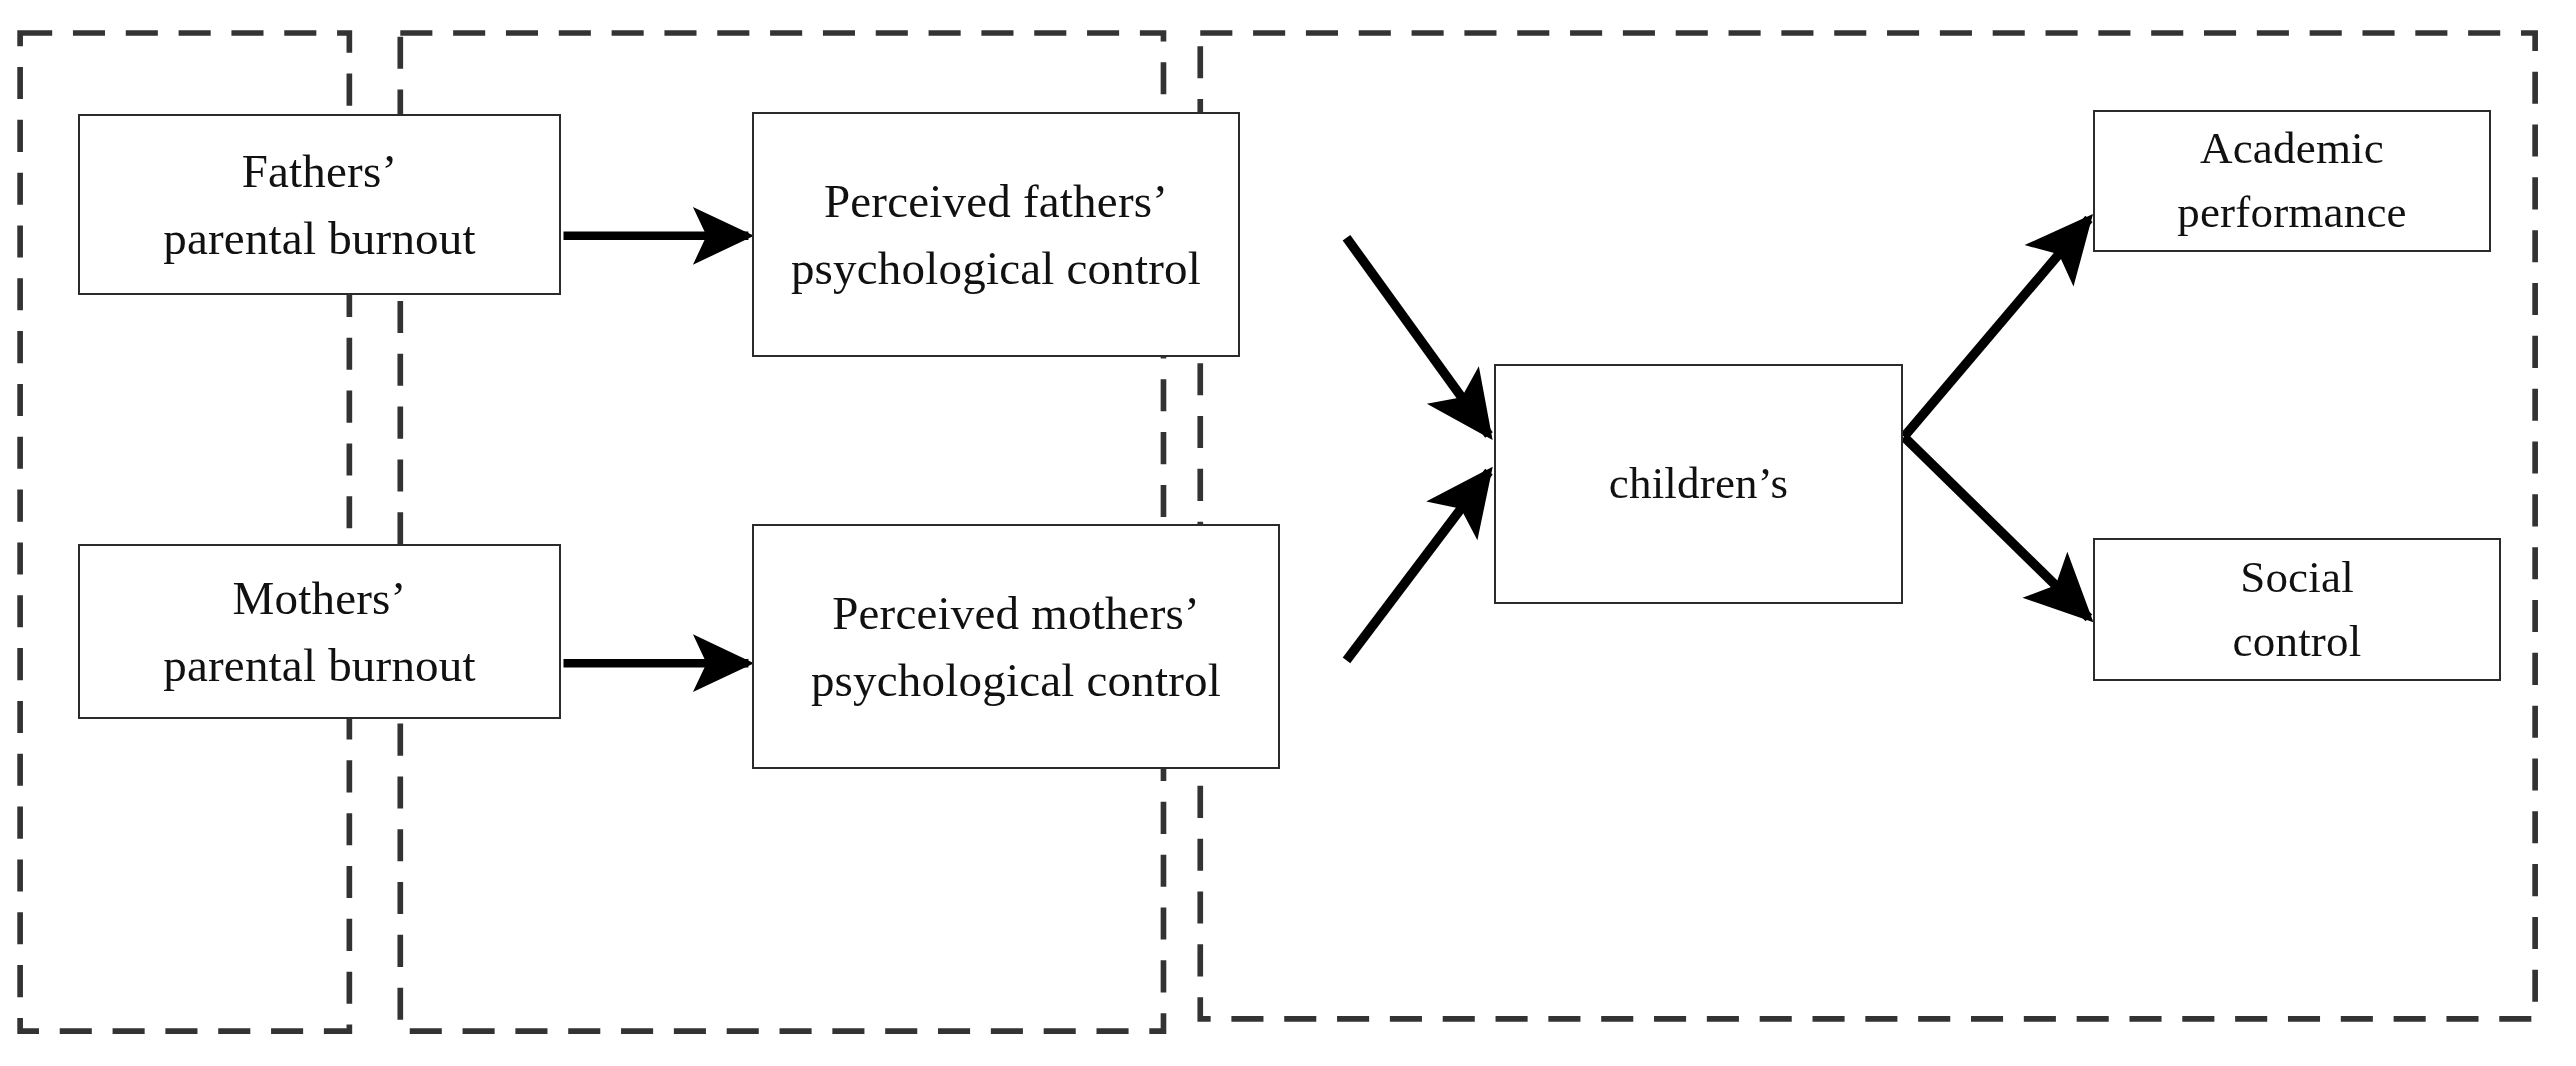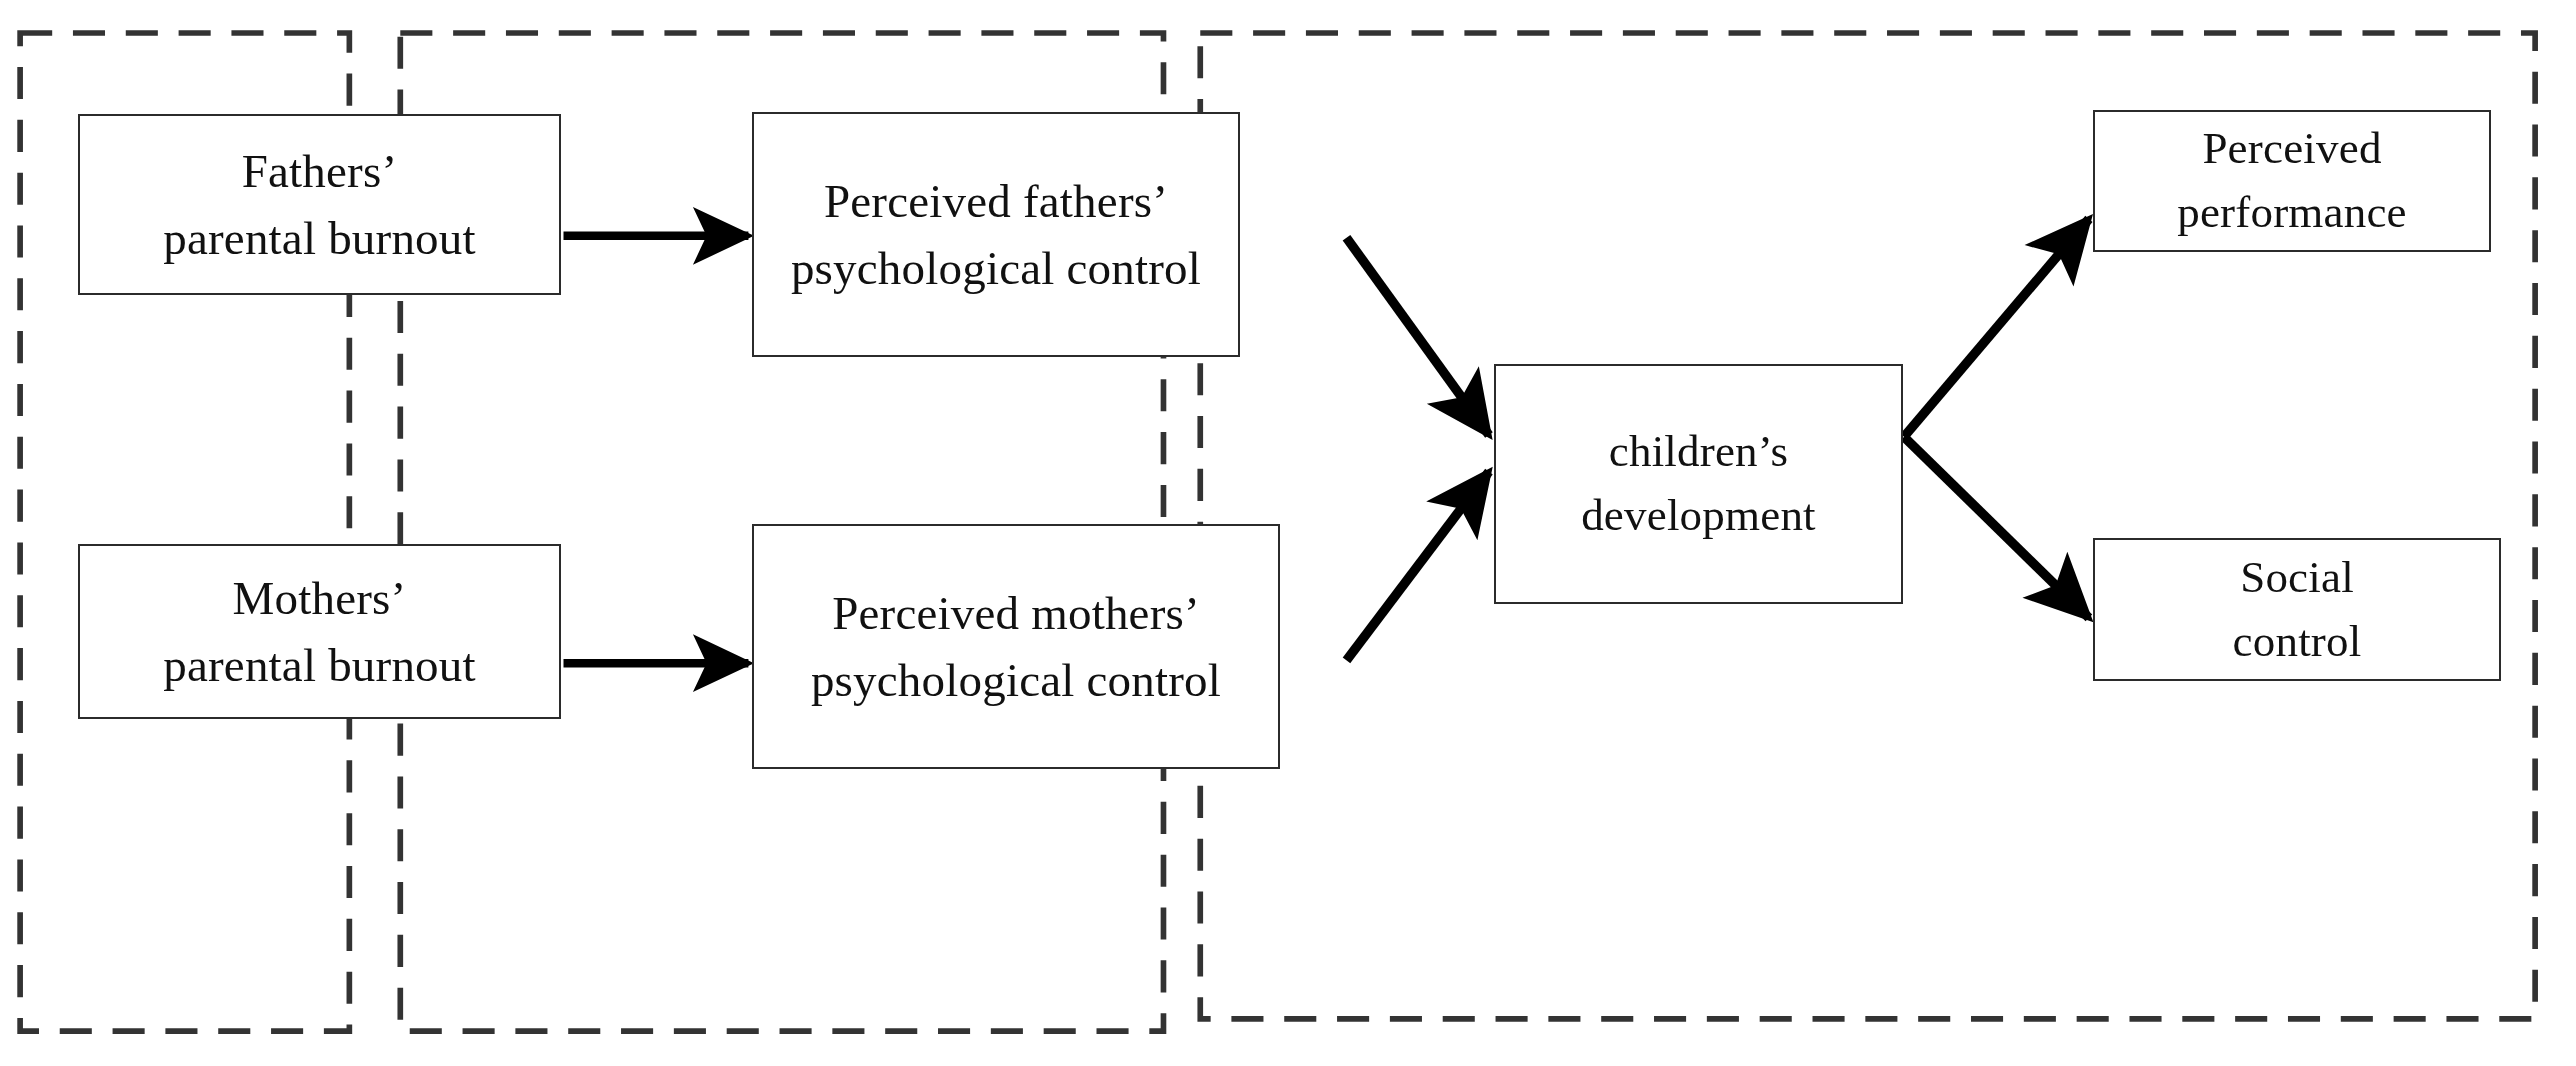--- a/index.html
+++ b/index.html
@@ -103,25 +103,24 @@
     <span class="ln">psychological control</span>
   </div>
 
   <div class="node" id="node-perceived-mothers">
     <span class="ln">Perceived mothers’</span>
     <span class="ln">psychological control</span>
   </div>
 
   <div class="node small" id="node-children-development">
     <span class="ln">children’s</span>
-    <span class="ln">development</span>
   </div>
 
   <div class="node small" id="node-academic-performance">
-    <span class="ln">Perceived</span>
+    <span class="ln">Academic</span>
     <span class="ln">performance</span>
   </div>
 
   <div class="node small" id="node-social-adaption">
     <span class="ln">Social</span>
     <span class="ln">control</span>
   </div>
 
 </div>
 

